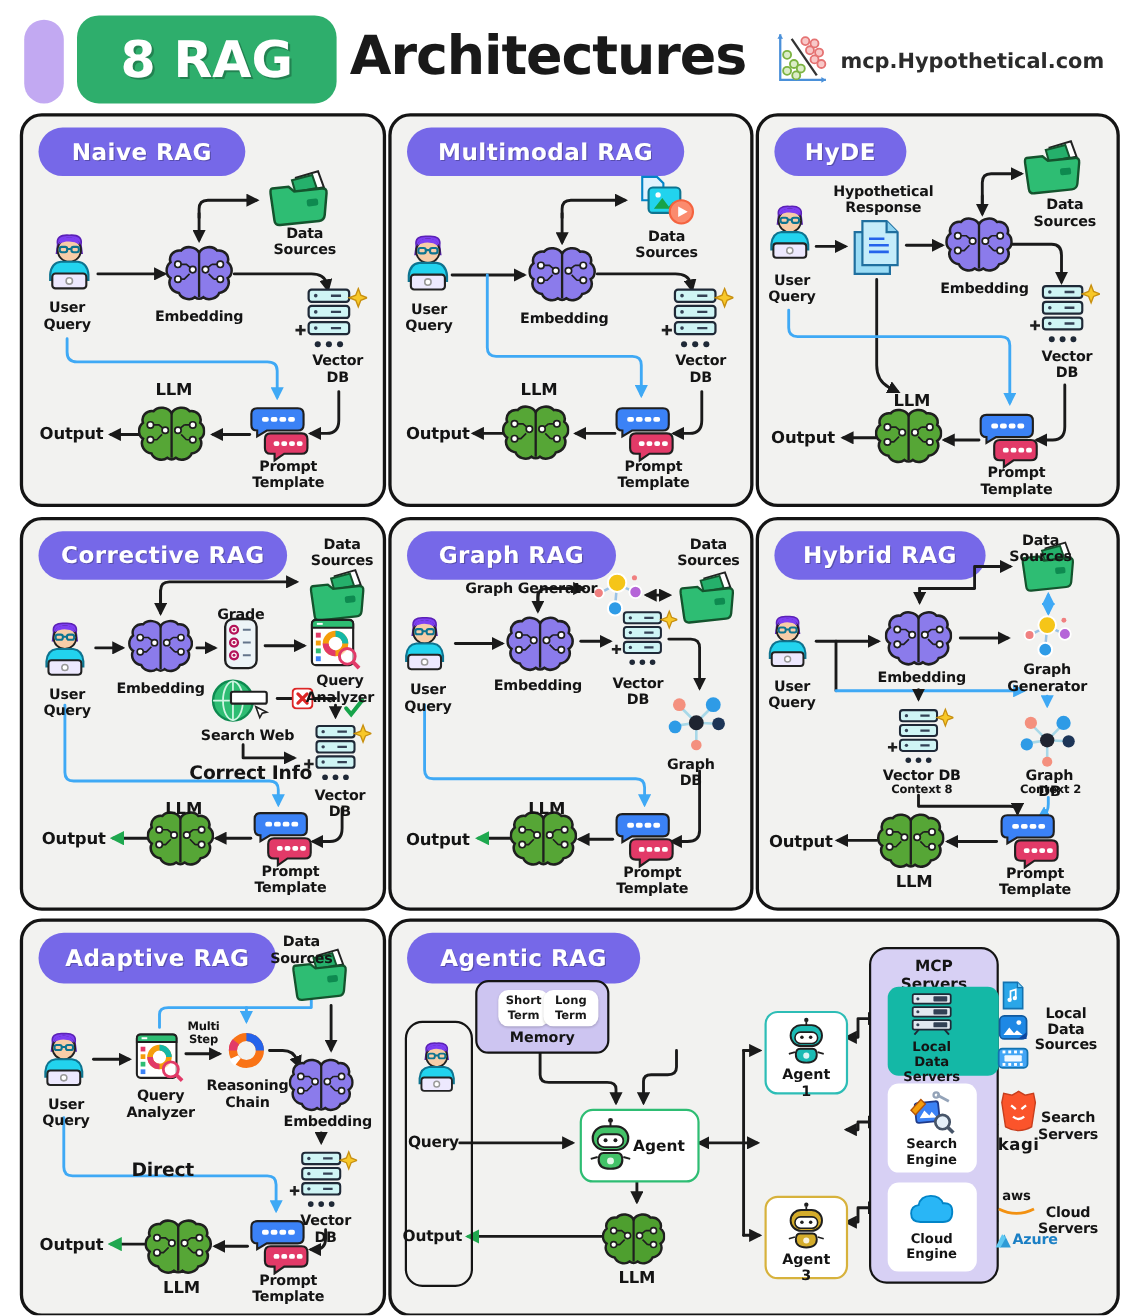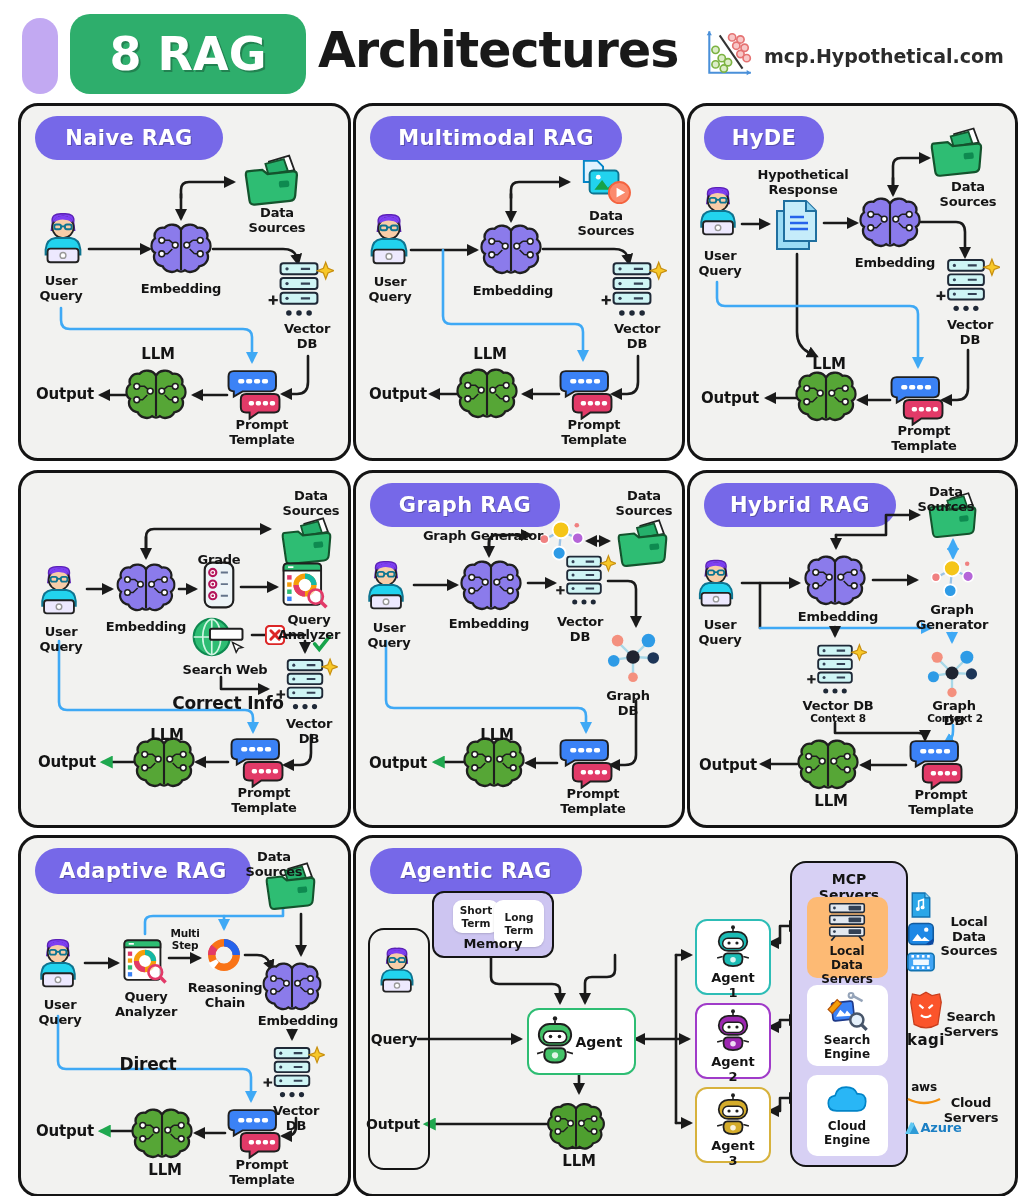--- a/index.html
+++ b/index.html
@@ -425,20 +425,21 @@
 Sources</div>
 <div class="lbl" style="left:280px;top:212px">Vector
 DB</div>
 <div class="lbl lg" style="left:139px;top:250px">LLM</div>
 <div class="lbl" style="left:234px;top:318px">Prompt
 Template</div>
 <div class="lbl lg" style="left:40px;top:284px">Output</div>
 </div>
 
 <div class="p" style="left:18px;top:470px;width:327px;height:352px">
+<div class="badge" style="left:14px;top:10px;width:226px;height:44px">Corrective RAG</div>
 <svg class="ar" width="327" height="352" viewBox="0 0 327 352">
 <path d="M66 116 H90" marker-end="url(#mk)"></path>
 <path d="M158 116 H174" marker-end="url(#mk)"></path>
 <path d="M220 114 H255" marker-end="url(#mk)"></path>
 <path d="M125 80 V64 Q125 56 133 56 H248" marker-end="url(#mk)"></path>
 <path d="M125 64 V84" marker-end="url(#mk)"></path>
 <path d="M284 168 V178" marker-end="url(#mk)"></path>
 <path d="M231 162 H284"></path>
 <path d="M200 204 V216 H246" marker-end="url(#mk)"></path>
 <path class="b" d="M38 168 V229 Q38 237 46 237 H224 Q232 237 232 245 V258" marker-end="url(#mb)"></path>
@@ -685,51 +686,45 @@
 </svg>
 <div class="bx" style="left:12px;top:90px;width:58px;height:238px;border-radius:16px"></div>
 <div class="ic" style="left:41px;top:132px"><svg width="52" height="52" viewBox="0 0 60 60">
           <use href="#i-user"></use>
         </svg></div>
 <div class="lbl" style="left:38px;top:194px;font-size:14px">Query</div>
 <div class="lbl" style="left:37px;top:279px;font-size:14px">Output</div>
 <div class="bx" style="left:76px;top:53px;width:118px;height:63px;background:#CDC5F1">
 <div class="chip" style="left:19px;top:7px;width:46px;height:33px">Short
 Term</div>
-<div class="chip" style="left:60px;top:7px;width:50px;height:47px">Long
+<div class="chip" style="left:60px;top:7px;width:50px;height:33px">Long
 Term</div>
 <div class="blb" style="left:59px;top:44px;font-size:13px">Memory</div>
 </div>
 <div class="bx" style="left:171px;top:170px;width:105px;height:63px;background:#fff;border-color:#2EBD73">
 <div class="ic" style="left:26px;top:31px;color:#43C268"><svg width="44" height="52" viewBox="0 0 48 58">
             <use href="#i-robot"></use>
           </svg></div>
 <div class="blb" style="left:70px;top:24px;font-size:14px">Agent</div>
 </div>
 <div class="bx" style="left:339px;top:81px;width:72px;height:72px;background:#fff;border-color:#2DBDB6">
 <div class="ic" style="left:36px;top:26px;color:#1BBBB4"><svg width="40" height="46" viewBox="0 0 48 58">
             <use href="#i-robot"></use>
           </svg></div>
 <div class="blb" style="left:36px;top:50px;font-size:13px">Agent 1</div>
 </div>
-<div class="bx" style="left:339px;top:165px;width:72px;height:72px;background:#fff;border-color:#A03BC9">
-<div class="ic" style="left:36px;top:26px;color:#9C27B0"><svg width="40" height="46" viewBox="0 0 48 58">
-            <use href="#i-robot"></use>
-          </svg></div>
-<div class="blb" style="left:36px;top:50px;font-size:13px">Agent 2</div>
-</div>
 <div class="bx" style="left:339px;top:249px;width:72px;height:72px;background:#fff;border-color:#D7B23C">
 <div class="ic" style="left:36px;top:26px;color:#D4AC2B"><svg width="40" height="46" viewBox="0 0 48 58">
             <use href="#i-robot"></use>
           </svg></div>
 <div class="blb" style="left:36px;top:50px;font-size:13px">Agent 3</div>
 </div>
 <div class="bx" style="left:434px;top:23px;width:114px;height:302px;background:#D7D0F4;border-radius:16px">
 <div class="blb" style="left:57px;top:8px;font-size:14px">MCP Servers</div>
-<div class="bx" style="left:15px;top:34px;width:81px;height:81px;background:#fdba74;border:none;border-radius:10px">
+<div class="bx" style="left:15px;top:34px;width:101px;height:81px;background:#14b8a6;border:none;border-radius:10px">
 <div class="ic" style="left:40px;top:24px"><svg width="44" height="41" viewBox="0 0 56 52">
               <use href="#i-rack"></use>
             </svg></div>
 <div class="blb" style="left:40px;top:48px">Local Data
 Servers</div>
 </div>
 <div class="bx" style="left:15px;top:122px;width:81px;height:81px;background:#fff;border:none;border-radius:10px">
 <div class="ic" style="left:40px;top:26px"><svg width="46" height="41" viewBox="0 0 56 50">
               <use href="#i-se"></use>
             </svg></div>

